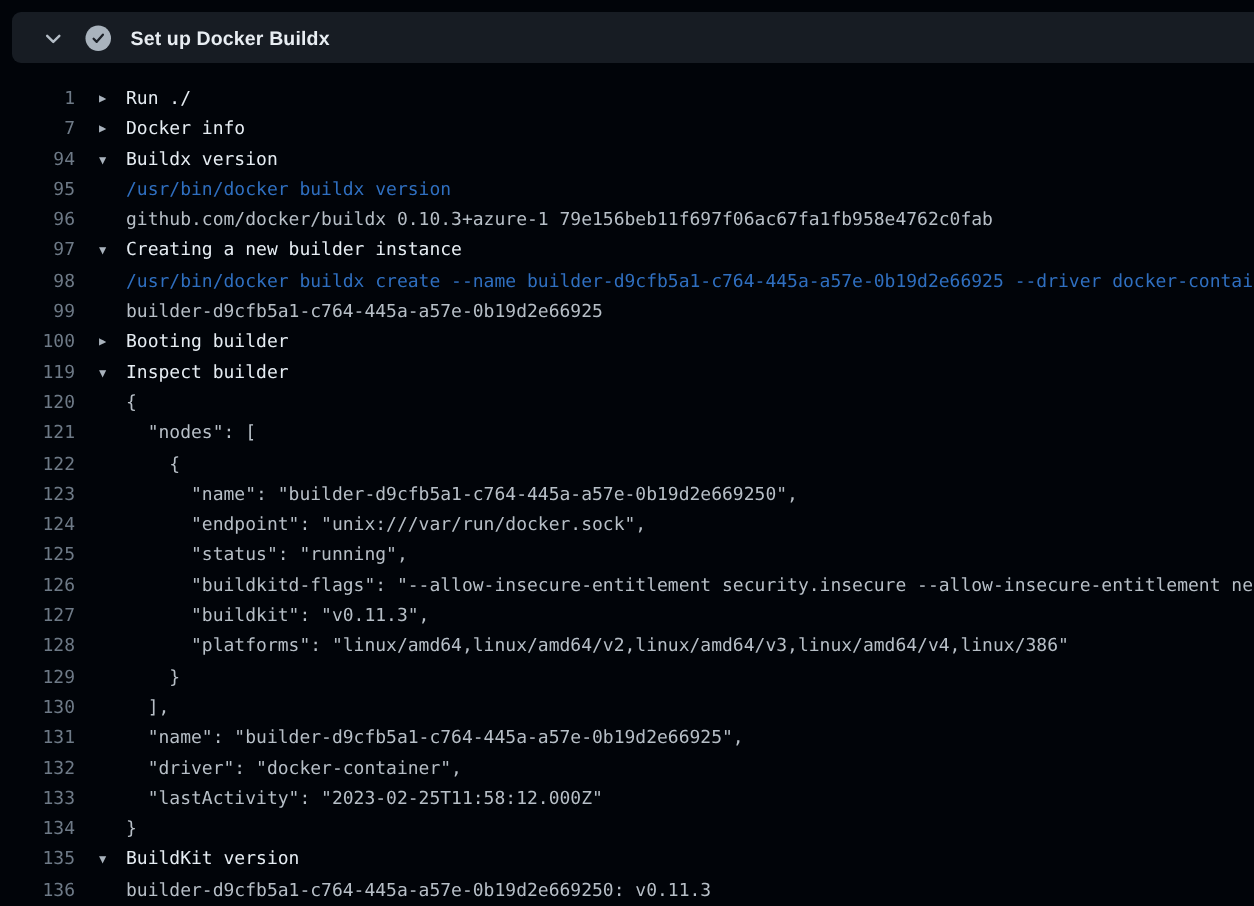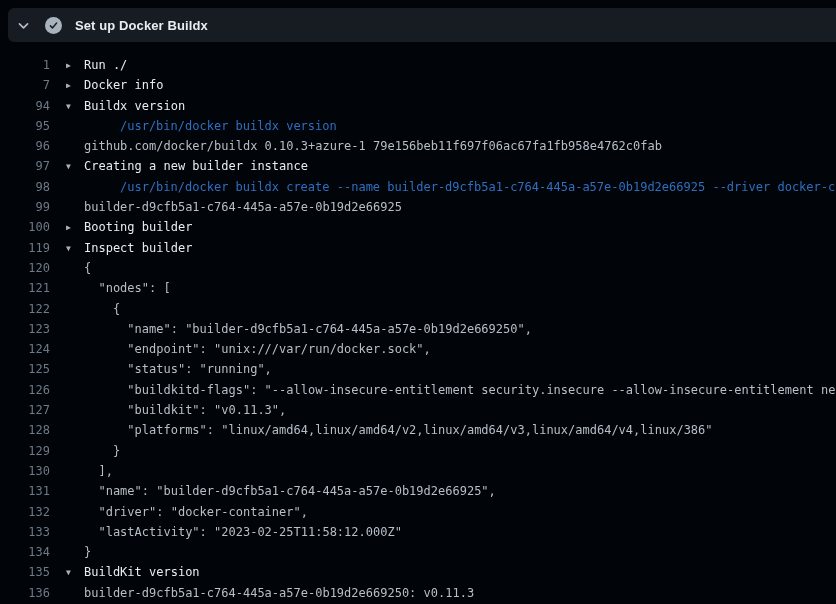--- a/index.html
+++ b/index.html
@@ -12,21 +12,21 @@
   body{
     width:836px;height:604px;overflow:hidden;position:relative;
     background:var(--page_bg);
     font-family:"Liberation Sans",sans-serif;
   }
   .step-header{
     position:absolute;left:8px;top:8px;right:0;height:34px;
     background:var(--header_bg);
     border-radius:6px 0 0 6px;
     display:flex;align-items:center;
-    padding-left:8px;cursor:pointer;
+    padding-left:20px;cursor:pointer;
   }
   .chev{width:15px;height:15px;flex:none;display:flex;align-items:center;justify-content:center;}
   .check-circle{
     width:17px;height:17px;border-radius:50%;flex:none;
     background:var(--icon_gray);
     display:flex;align-items:center;justify-content:center;
     margin-left:14px;
   }
   .step-title{
     margin-left:13px;color:var(--title_color);
@@ -46,21 +46,21 @@
     color:var(--line_number);cursor:pointer;
   }
   .content{padding-left:16px;flex:none;}
   .arrow{
     display:inline-block;width:18px;flex:none;
     color:var(--icon_gray);font-size:8px;
     vertical-align:1px;
   }
   .spacer{display:inline-block;width:18px;flex:none;}
   .t-group{color:var(--group_text);cursor:pointer;margin-top:14px;}
-  .t-command{color:var(--command_blue);margin-left:36px;}
+  .t-command{color:var(--command_blue);}
   .t-output{color:var(--output_text);margin-top:40px;}
 </style>
 </head>
 <body>
 
 <div class="step-header">
   <span class="chev">
     <svg width="13" height="13" viewBox="0 0 16 16" fill="none">
       <path d="M3 6l5 5 5-5" stroke="#b4bdc6" stroke-width="2" stroke-linecap="round" stroke-linejoin="round"></path>
     </svg>

